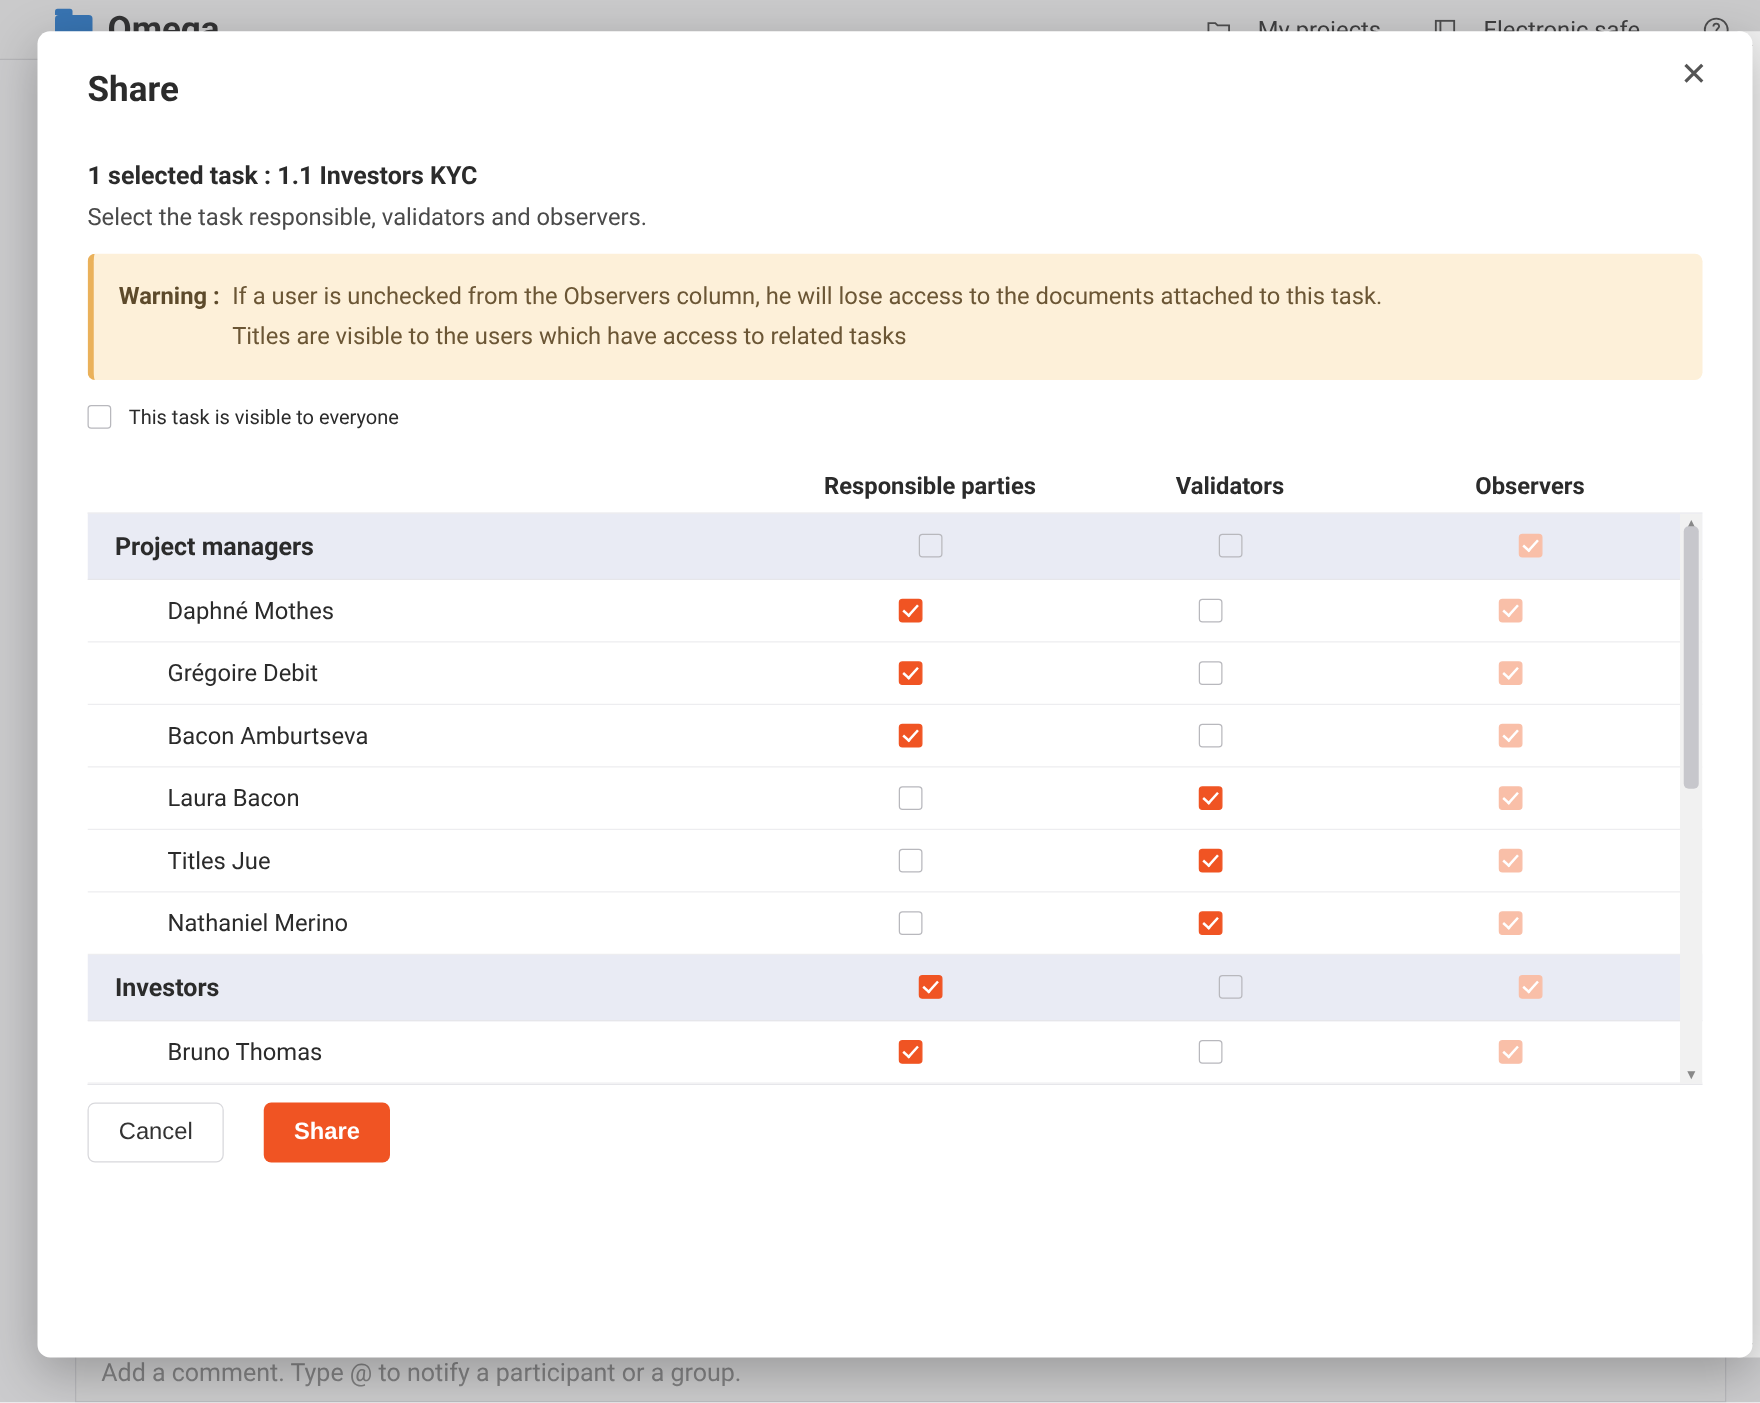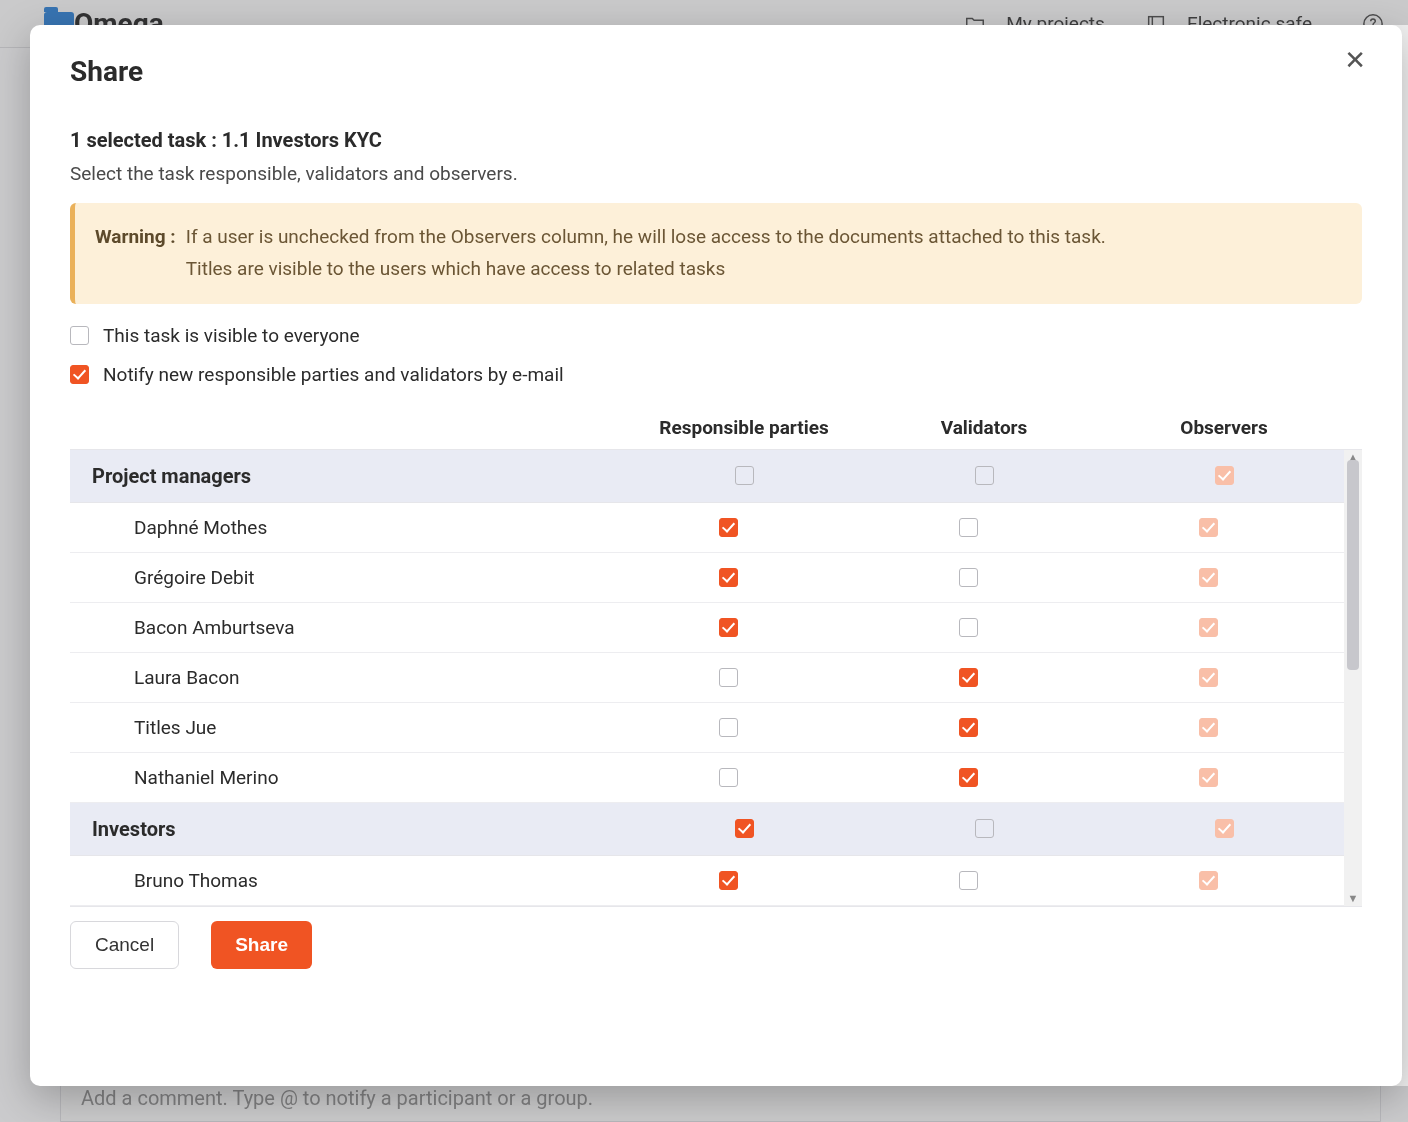--- a/index.html
+++ b/index.html
@@ -2,21 +2,21 @@
 <html><head>
 <meta charset="utf-8">
 <style>
   * { box-sizing: border-box; }
   html, body { margin:0; padding:0; font-family: -apple-system, BlinkMacSystemFont, "Segoe UI", Roboto, Arial, sans-serif; background:#f4f4f5; color:#2b2b2b; }
   .page { position:relative; width:1408px; height:1122px; overflow:hidden; }
 
   
   .bg { position:absolute; inset:0; filter:brightness(0.96); }
   .bg-topbar { height:48px; display:flex; align-items:center; padding:0 24px; gap:12px; border-bottom:1px solid #e2e2e4; background:#fdfdfd; }
-  .bg-title-wrap { display:flex; align-items:center; gap:0; margin-left:20px; }
+  .bg-title-wrap { display:flex; align-items:center; gap:12px; margin-left:20px; }
   .bg-title { font-size:28px; font-weight:700; color:#333; }
   .bg-folder-icon { width:30px; height:24px; background:#3a8bdc; border-radius:3px; position:relative; }
   .bg-folder-icon::before { content:""; position:absolute; top:-5px; left:0; width:14px; height:5px; background:#3a8bdc; border-radius:2px 2px 0 0; }
   .bg-nav { margin-left:auto; display:flex; gap:40px; align-items:center; color:#444; font-size:19px;}
   .bg-nav-item { display:flex; align-items:center; gap:20px; }
   .bg-right-btn { position:absolute; right:0; top:230px; width:36px; height:48px; background:#e8522f; border-radius:4px 0 0 4px; color:#fff; display:flex; align-items:center; justify-content:center; font-size:16px; }
   .bg-comment { position:absolute; left:60px; right:27px; bottom:0; height:48px; color:#9b9b9b; font-size:20px; display:flex; align-items:center; padding-left:20px; background:#fff; border:1px solid #e5e5e8; border-radius:4px 4px 0 0;}
   .dim-overlay { position:absolute; inset:0; background:rgba(60,60,65,0.22); }
 
   
@@ -25,21 +25,21 @@
   .modal-scrolltrack .arrow { font-size:11px; color:#888; text-align:center; }
   .modal-title { font-size:28px; font-weight:700; margin-bottom:40px; }
   .close-btn { position:absolute; top:22px; right:36px; font-size:26px; color:#555; cursor:pointer; line-height:1;}
   .selected-line { font-size:20px; font-weight:700; margin-bottom:10px; }
   .subtitle { font-size:19px; color:#4a4a4a; margin-bottom:18px; }
 
   .warning-box { background:#fdf0d9; border-radius:6px; padding:18px 24px 18px 20px; border-left:5px solid #eab15a; display:flex; gap:10px; font-size:19px; line-height:1.7; margin-bottom:20px;}
   .warn-label { font-weight:700; color:#5d4a2b; white-space:nowrap; }
   .warn-body { color:#6b5635; }
 
-  .chk-row { display:flex; align-items:center; gap:14px; font-size:19px; margin-bottom:16px;}
+  .chk-row { display:flex; align-items:center; gap:14px; font-size:16px; margin-bottom:16px;}
   .chk { width:19px; height:19px; border:1.8px solid #b8b8bd; border-radius:3px; position:relative; flex-shrink:0;}
   .chk.filled { background:#f05423; border-color:#f05423; }
   .chk.faded  { background:#f9bfa8; border-color:#f9bfa8; }
   .chk.filled::after, .chk.faded::after {
     content:""; position:absolute; left:5px; top:1px; width:5px; height:10px;
     border:solid #fff; border-width:0 2.5px 2.5px 0; transform:rotate(42deg);
   }
 
   .table-wrap { position:relative; border-top:none; }
   .table-header { display:grid; grid-template-columns: 1fr 240px 240px 240px 18px; font-weight:700; font-size:19px; padding:6px 0 10px 10px; align-items:center;}
@@ -116,24 +116,20 @@
     <span class="warn-body">
       <span>If a user is unchecked from the Observers column, he will lose access to the documents attached to this task.</span><br>
       <span>Titles are visible to the users which have access to related tasks</span>
     </span>
   </div>
 
   <div class="chk-row">
     <span class="chk"></span>
     <span>This task is visible to everyone</span>
   </div>
-  <div class="chk-row" style="margin-bottom:12px;">
-    <span class="chk filled"></span>
-    <span>Notify new responsible parties and validators by e-mail</span>
-  </div>
 
   <div class="table-wrap">
     <div class="table-header">
       <div></div>
       <div>Responsible parties</div>
       <div>Validators</div>
       <div>Observers</div>
       <div></div>
     </div>
     <div class="table-scroll" id="table-scroll">

